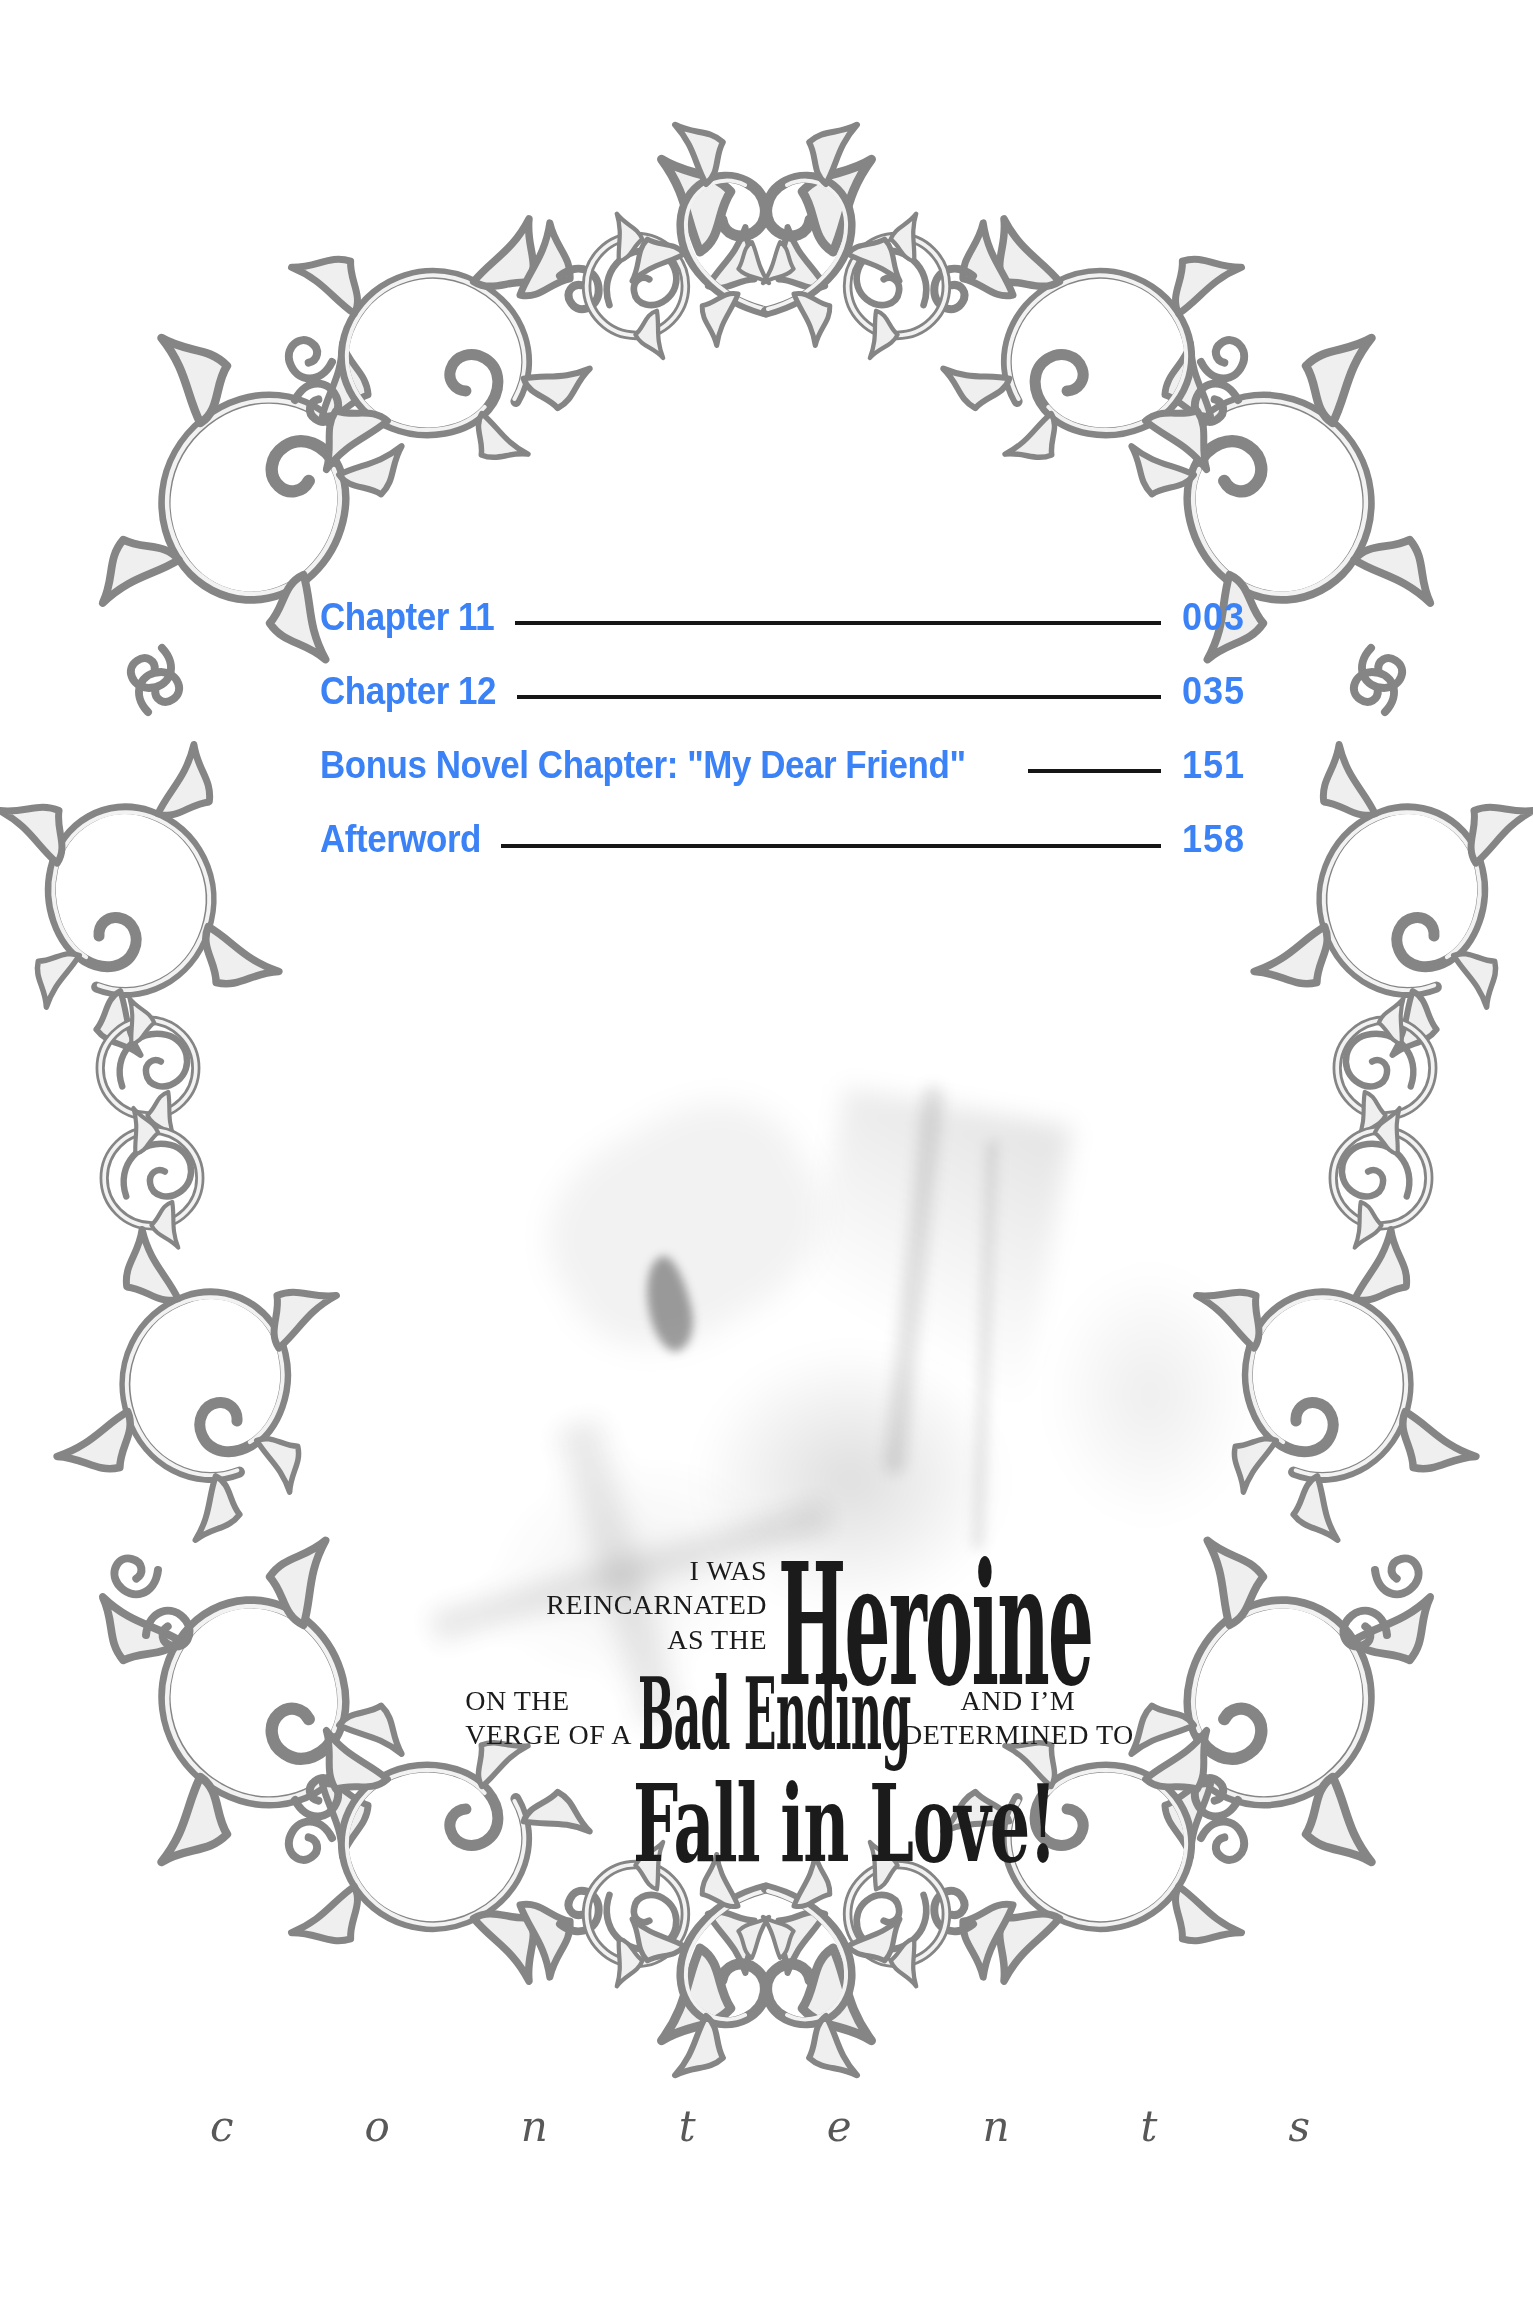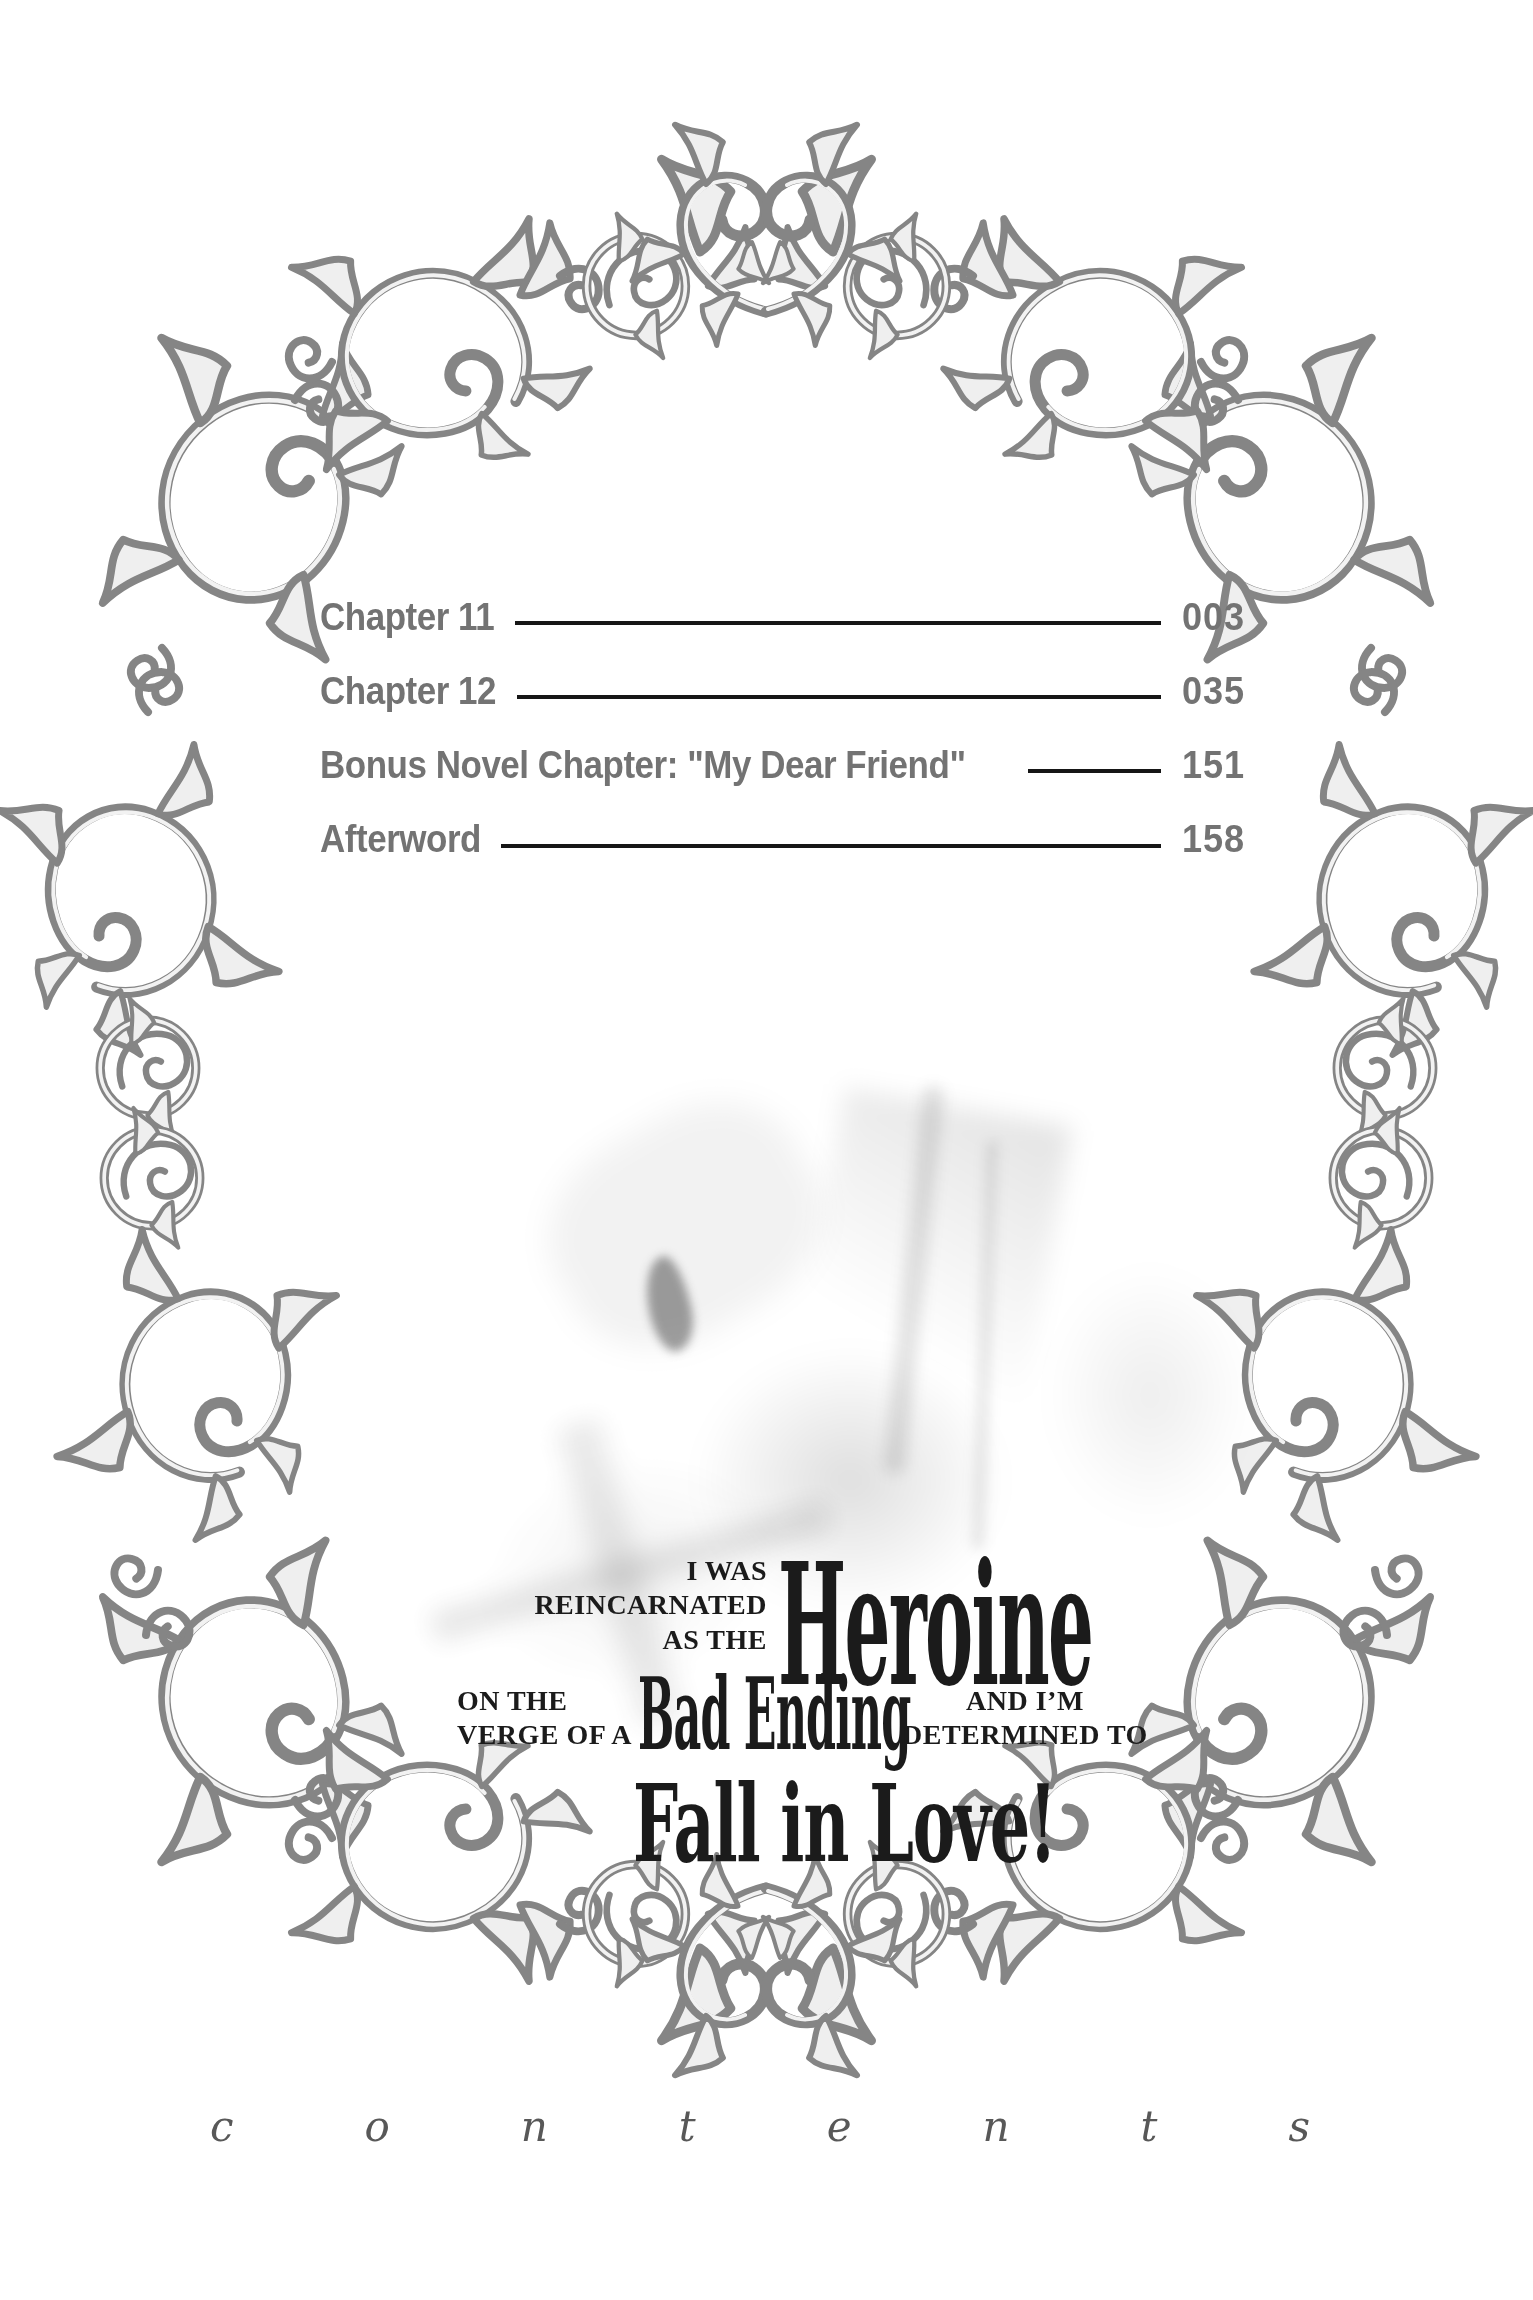--- a/index.html
+++ b/index.html
@@ -35,31 +35,31 @@
       background:radial-gradient(closest-side,rgba(0,0,0,.13),rgba(0,0,0,0) 72%);filter:blur(14px);}
   .b6{left:648px;top:1256px;width:42px;height:96px;transform:rotate(-12deg);
       background:rgba(30,30,30,.42);border-radius:60% 40% 55% 45%/55% 60% 40% 45%;filter:blur(5px);}
   .b7{left:1015px;top:1225px;width:270px;height:340px;border-radius:50%;
       background:radial-gradient(closest-side,rgba(0,0,0,.07),rgba(0,0,0,0) 75%);filter:blur(16px);}
   .b8{left:550px;top:1120px;width:270px;height:210px;transform:rotate(-30deg);border-radius:40%;
       background:rgba(0,0,0,.05);filter:blur(15px);}
 
   
   #toc{position:absolute;left:320px;top:580px;width:925px;z-index:3;}
-  .toc-row{display:flex;align-items:center;height:74.2px;color:#737373;}
+  .toc-row{display:flex;align-items:center;height:74.2px;color:#3b82f6;}
   .toc-label{display:inline-block;white-space:nowrap;font-weight:bold;font-size:38px;
              letter-spacing:-0.5px;transform:scaleX(.92);transform-origin:left center;}
   .toc-leader{flex:1;height:0;border-bottom:4px solid #161616;margin:0 16px 0 6px;
               transform:translateY(6px);}
   .toc-page{display:inline-block;min-width:68px;text-align:right;font-weight:bold;font-size:38px;
             letter-spacing:1px;transform:scaleX(.95);transform-origin:right center;}
 
   
   #title{position:absolute;inset:0;z-index:3;color:#1b1b1b;}
-  .t-small{position:absolute;font-family:"Liberation Serif",serif;font-weight:700;font-size:28px;
+  .t-small{position:absolute;font-family:"Liberation Serif",serif;font-weight:400;font-size:28px;
            line-height:1.23;letter-spacing:.5px;white-space:nowrap;}
   #t-small-top{right:766px;top:1554px;text-align:right;}
   #t-small-left{right:901px;top:1684px;text-align:left;}
   #t-small-right{left:902px;top:1684px;text-align:center;}
   .t-big{position:absolute;font-family:"DejaVu Serif",serif;font-weight:bold;line-height:1;
          white-space:nowrap;transform-origin:left top;}
   #t-heroine{left:778px;top:1541px;font-size:168px;letter-spacing:-4px;transform:scaleX(.43);}
   #t-bad{left:638px;top:1664px;font-size:100px;letter-spacing:-2px;transform:scaleX(.43);}
   #t-fall{left:633px;top:1771px;font-size:106px;letter-spacing:-2px;transform:scaleX(.60);}
 

